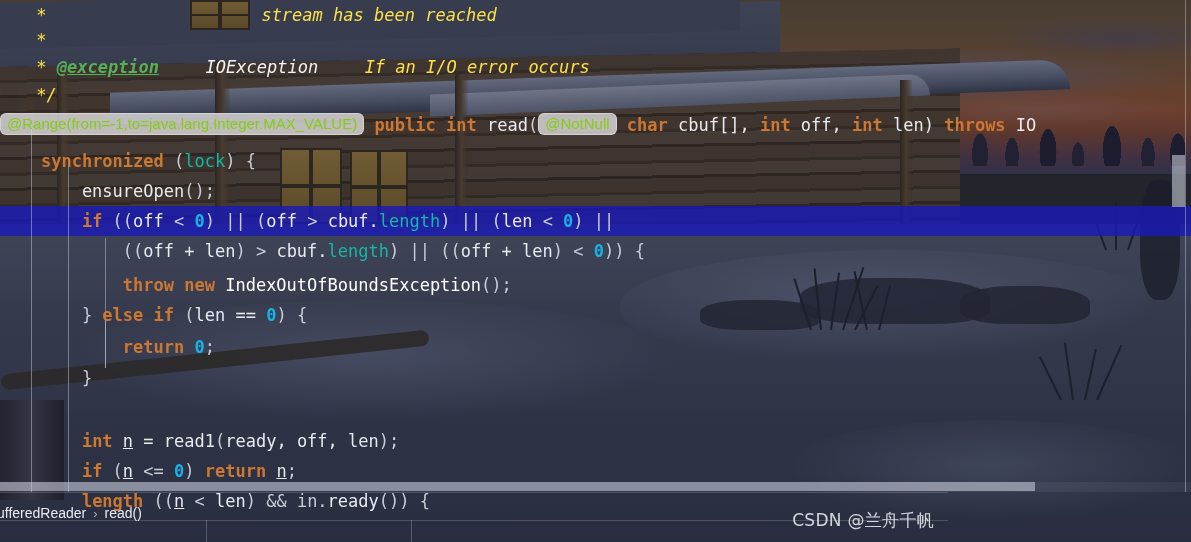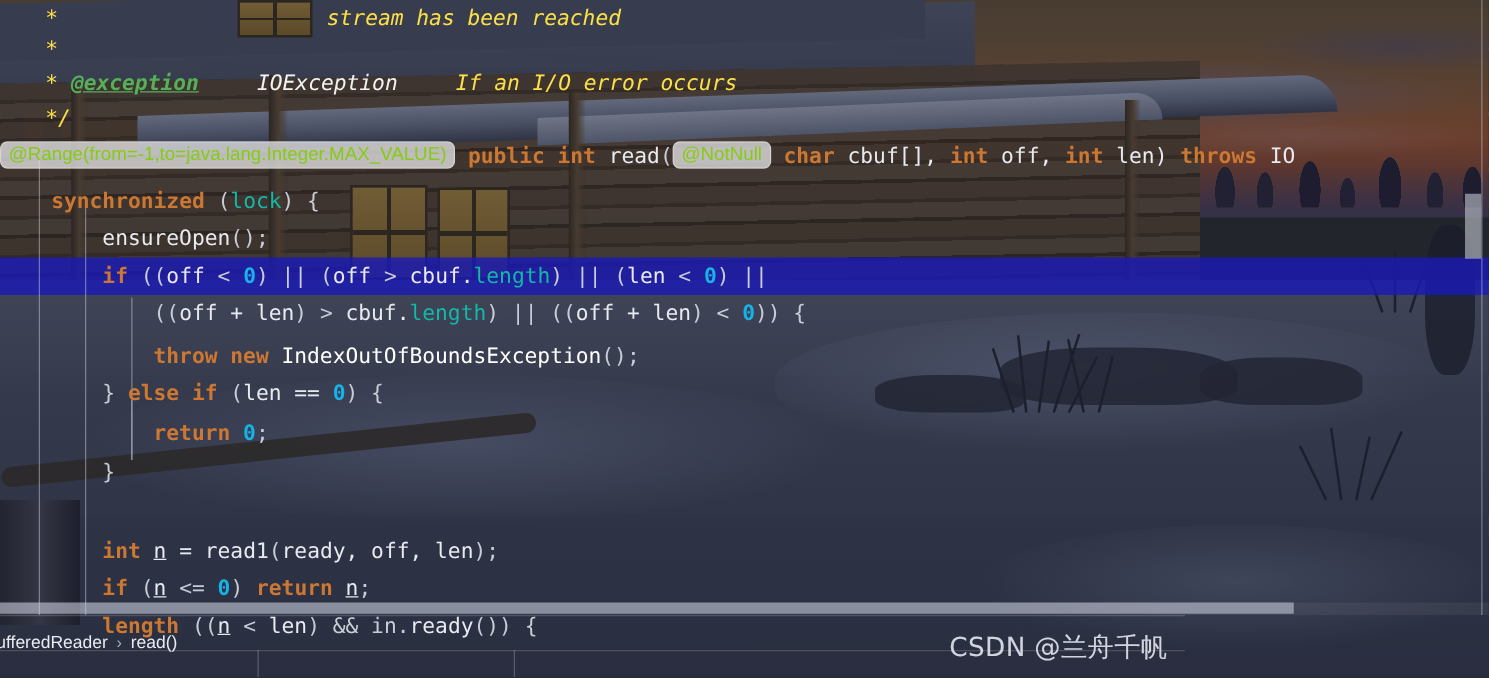--- a/index.html
+++ b/index.html
@@ -180,21 +180,21 @@
   #crumbs .sep { color:#a8adbd; font-size:13px; }
   #crumbs .crumb { color:#e9ebf2; }
   #crumbs .crumb.first { margin-left:-3px; }
   .vdiv { position:absolute; bottom:0; width:1px; height:22px; background:rgba(255,255,255,.22); }
   #vdiv1 { left:206px; } #vdiv2 { left:411px; }
   #botline { position:absolute; left:0; bottom:21px; width:1191px; height:1px;
              background:rgba(255,255,255,.16); }
 
   
   #watermark { position:absolute; right:14px; bottom:10px;
-               font-family:"DejaVu Sans",sans-serif; font-size:21px;
+               font-family:"DejaVu Sans",sans-serif; font-size:17px;
                color:rgba(232,235,244,.88); letter-spacing:.3px; white-space:nowrap; }
 </style>
 </head>
 <body>
 
 <div id="app">
 
   <div id="bg">
     <div class="bgl sky1"></div>
     <div class="bgl sky2"></div>

